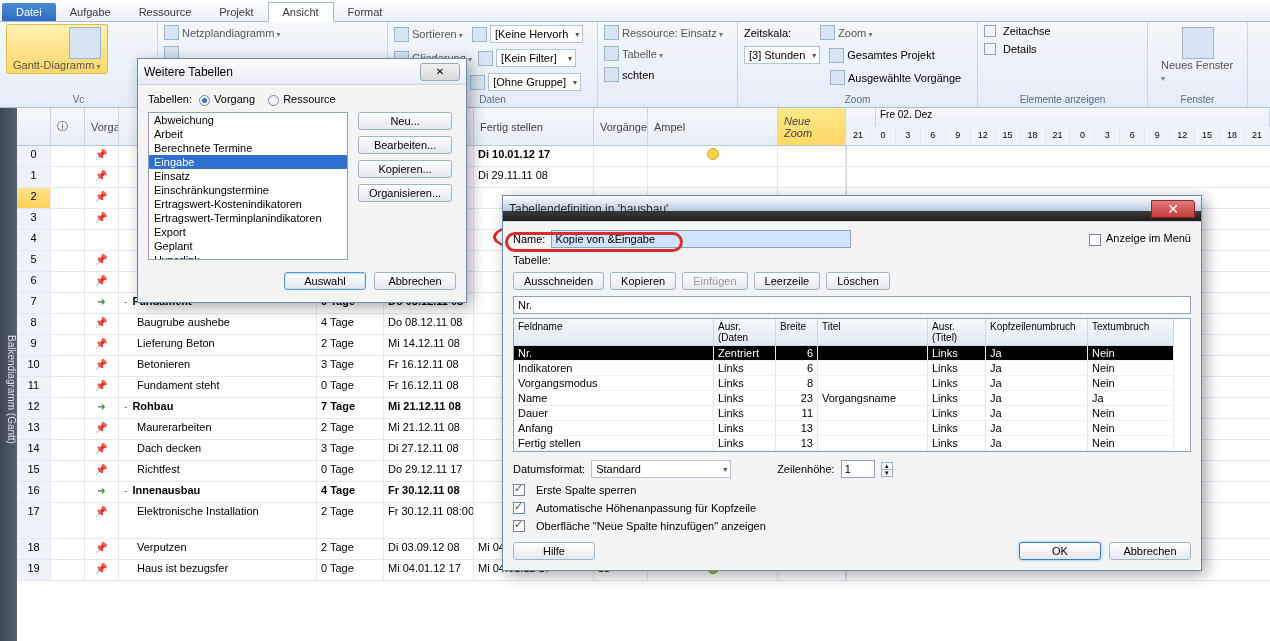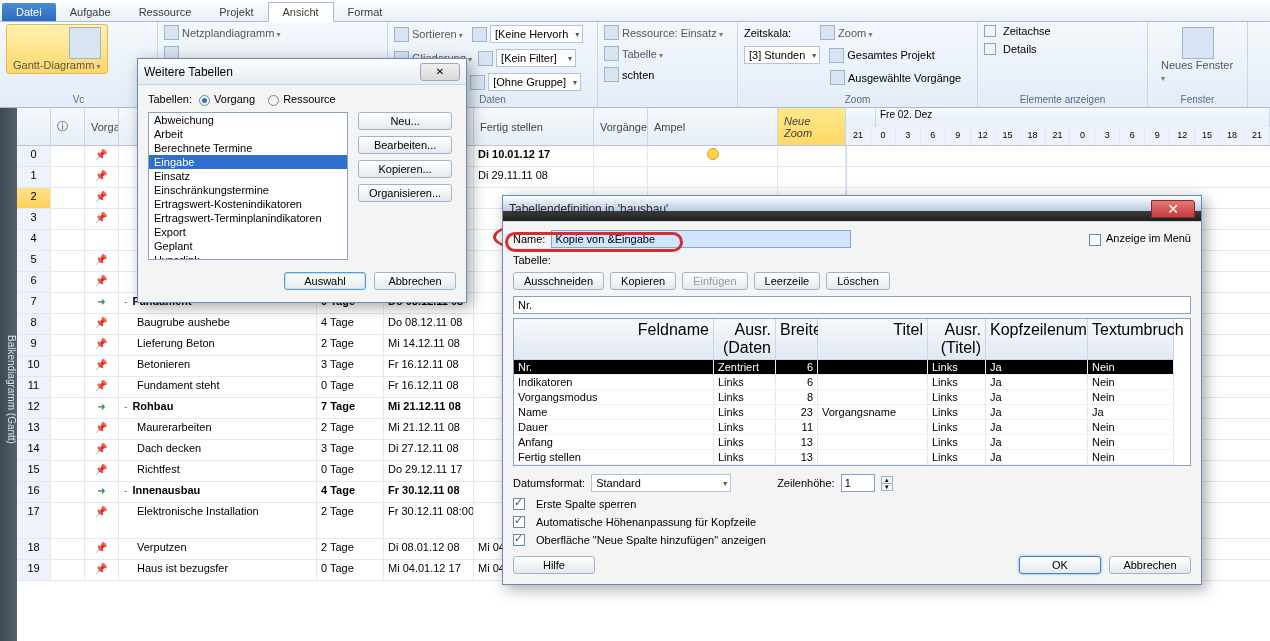--- a/index.html
+++ b/index.html
@@ -86,21 +86,21 @@
 .redcircle { position:absolute; border:3px solid #d62e2e; border-radius:50%; pointer-events:none; }
 
 
 #d2 { left:502px; top:195px; width:700px; }
 #d2 .titlebar { background: linear-gradient(#fefefe,#d9e4f1,#b7c9e0 60%,#3b3b3b 60%,#1f1f1f); color:#2a2a2a; }
 #d2 .body { padding:8px 10px 10px 10px; }
 #d2 .row { display:flex; align-items:center; gap:6px; margin-bottom:6px; }
 #d2 input[type=text]{ border:1px solid #8aa3c3; padding:1px 3px; height:18px; }
 #d2 .tbwrap { border:1px solid #8aa3c3; background:#fff; margin-top:4px; }
 #d2 .thead, #d2 .tr { display:flex; }
-#d2 .thead .th { background:linear-gradient(#f6f9fc,#e2e9f3); border-right:1px solid #c9d6e8; border-bottom:1px solid #c9d6e8; padding:2px 4px; text-align:right; font-size:16px;}
+#d2 .thead .th { background:linear-gradient(#f6f9fc,#e2e9f3); border-right:1px solid #c9d6e8; border-bottom:1px solid #c9d6e8; padding:2px 4px; text-align:left; font-size:10px;}
 #d2 .tr .td { border-right:1px solid #e4e8ef; border-bottom:1px solid #eef1f5; padding:1px 4px; font-size:11px; overflow:hidden; white-space:nowrap;}
 #d2 .tr.sel .td { background:#000; color:#fff; }
 #d2 .foot { display:flex; gap:8px; justify-content:flex-end; margin-top:10px; }
 .radio { width:11px; height:11px; border:1px solid #6f87a6; border-radius:50%; display:inline-block; margin-right:4px; vertical-align:middle; position:relative; }
 .radio.on::after { content:""; width:5px; height:5px; background:#2f6fcf; border-radius:50%; position:absolute; left:2px; top:2px;}
 .chkbox { width:12px; height:12px; border:1px solid #6f87a6; display:inline-block; margin-right:5px; vertical-align:middle; position:relative; background:#fff;}
 .chkbox.on::after { content:"✓"; position:absolute; left:0; top:-3px; font-size:11px; color:#2d6b2d; }
 </style>
 </head>
 <body>
@@ -496,21 +496,21 @@
         <div class="gc amp"></div>
         <div class="gc newc"></div>
         <div class="gantt"></div>
       </div>
       <div class="grow">
         <div class="gc num">18</div>
         <div class="gc ind"></div>
         <div class="gc mode"><span class="modeicon "></span></div>
         <div class="gc name indent1"><span class="">Verputzen</span></div>
         <div class="gc dur"><span class="">2 Tage</span></div>
-        <div class="gc start"><span class="">Di 08.01.12 08</span></div>
+        <div class="gc start"><span class="">Di 03.09.12 08</span></div>
         <div class="gc fin"><span class="">Mi 04.01.12 17</span></div>
         <div class="gc pred">17EE</div>
         <div class="gc amp"><span class="dot-y"></span></div>
         <div class="gc newc"></div>
         <div class="gantt"></div>
       </div>
       <div class="grow">
         <div class="gc num">19</div>
         <div class="gc ind"></div>
         <div class="gc mode"><span class="modeicon "></span></div>

